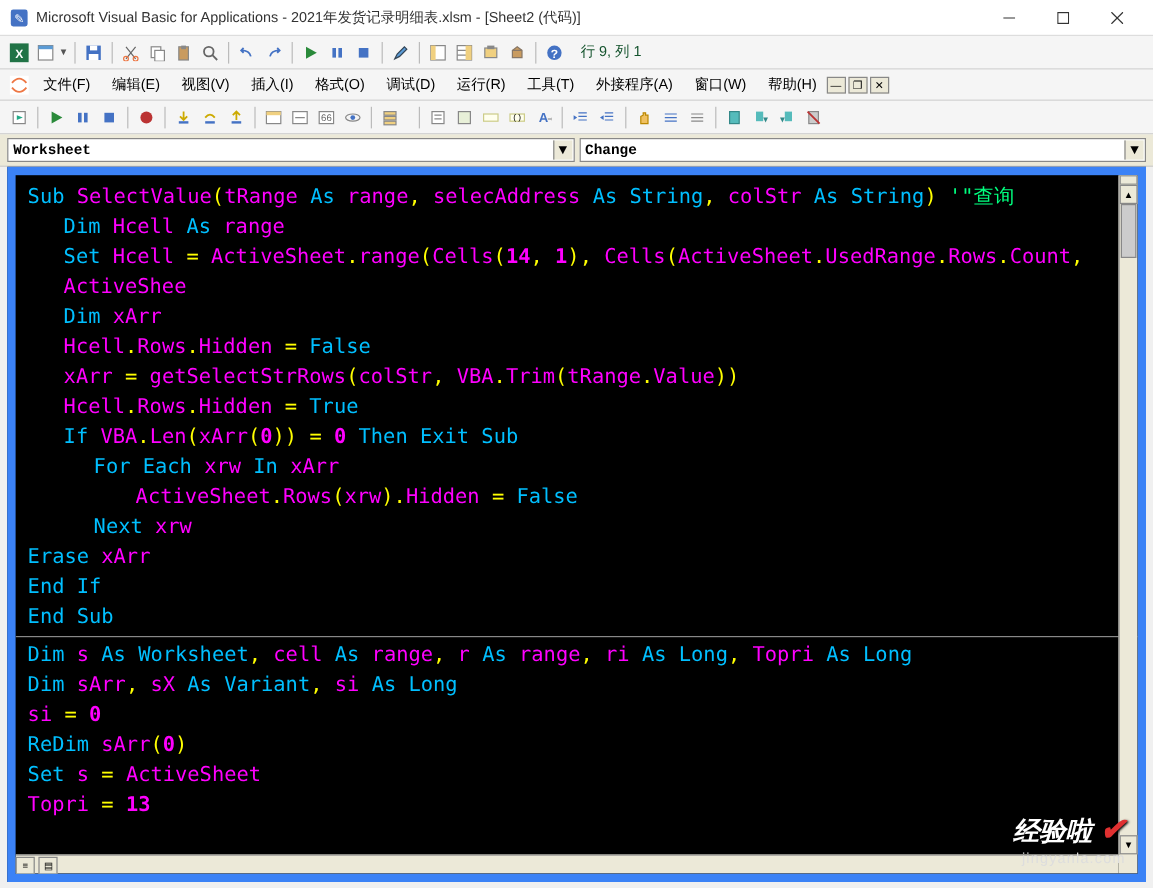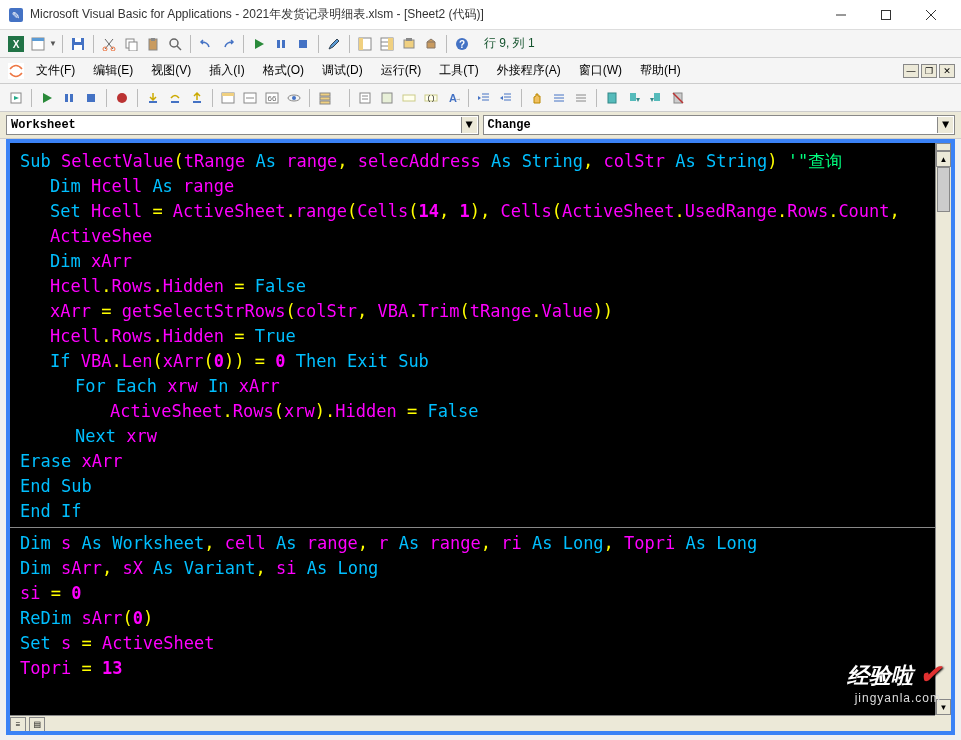--- a/index.html
+++ b/index.html
@@ -6,42 +6,42 @@
 body { font-family:"Microsoft YaHei", "Segoe UI", Tahoma, sans-serif; font-size:12px; background:#f0f0f0; width:961px; height:740px; overflow:hidden; position:relative; }
 .titlebar { height:30px; background:#fff; display:flex; align-items:center; padding:0 8px; border-bottom:1px solid #ddd; }
 .titlebar .icon { width:16px; height:16px; margin-right:6px; }
 .title-text { flex:1; color:#333; }
 .win-controls { display:flex; }
 .win-btn { width:45px; height:30px; display:flex; align-items:center; justify-content:center; cursor:pointer; color:#333; }
 .toolbar { display:flex; align-items:center; padding:2px 6px; background:#f5f5f5; border-bottom:1px solid #ccc; height:28px; gap:2px; }
 .tool-btn { width:20px; height:20px; display:flex; align-items:center; justify-content:center; cursor:pointer; border:1px solid transparent; }
 .tool-sep { width:1px; height:18px; background:#bbb; margin:0 3px; }
 .tool-drop { font-size:8px; color:#555; margin-left:-1px; }
-.menubar { display:flex; align-items:center; padding:2px 6px; background:#f5f5f5; border-bottom:1px solid #ccc; height:26px; justify-content:space-between; }
+.menubar { display:flex; align-items:center; padding:2px 6px; background:#f5f5f5; border-bottom:1px solid #ccc; height:26px; }
 .menu-left { display:flex; align-items:center; gap:2px; }
 .menu-item { padding:4px 8px; cursor:pointer; }
 .status-txt { color:#14532d; margin-left:10px; }
 .dropdown-row { display:flex; padding:3px 6px; background:#ece9d8; border-bottom:1px solid #ccc; gap:4px; }
 .combo { flex:1; height:20px; background:#fff; border:1px solid #888; display:flex; align-items:center; padding:0 4px; font-family:"Courier New", monospace; font-weight:bold; font-size:12px; position:relative; }
 .combo-arrow { position:absolute; right:1px; top:1px; bottom:1px; width:16px; background:#ece9d8; border-left:1px solid #888; display:flex; align-items:center; justify-content:center; }
-.code-area { position:relative; margin:0 6px; border:4px solid #3b82f6; background:#000; height:596px; overflow:hidden; }
+.code-area { position:relative; margin:0 6px; border:7px solid #3b82f6; background:#000; height:596px; overflow:hidden; }
 .code-content { padding:6px 10px; font-family:Consolas,"Microsoft YaHei Mono",monospace; font-size:17px; line-height:25px; color:#fff; }
 .scrollbar-v { position:absolute; right:0; top:0; bottom:16px; width:16px; background:#ece9d8; border-left:1px solid #888; }
 .scroll-btn { height:16px; background:#ece9d8; border:1px solid #888; display:flex; align-items:center; justify-content:center; font-size:8px; }
 .scroll-thumb { position:absolute; top:16px; left:1px; right:1px; height:45px; background:#ccc; border:1px solid #888; }
 .scrollbar-h { position:absolute; left:0; right:16px; bottom:0; height:16px; background:#ece9d8; border-top:1px solid #888; }
 .scroll-corner { position:absolute; right:0; bottom:0; width:16px; height:16px; background:#ece9d8; }
 .split-btn { height:8px; background:#ece9d8; border:1px solid #888; }
 .divider-line { border-top:1px solid #888; margin:3px -10px; }
 .kw { color:#00bfff; } 
 .id { color:#ff00ff; } 
 .op { color:#ffff00; }
 .cmt { color:#00ff7f; }
 .num { color:#ff00ff;font-weight:bold; }
-.watermark { position:absolute; right:10px; bottom:26px; text-align:right; color:#fff; font-style:italic; }
+.watermark { position:absolute; right:10px; bottom:6px; text-align:right; color:#fff; font-style:italic; }
 .watermark .wm1 { font-size:22px; font-weight:bold; text-shadow:1px 1px 2px #000; }
 .watermark .check { color:#e03030; font-size:26px; font-weight:bold; }
 .watermark .wm2 { font-size:12px; color:#ddd; font-style:normal; letter-spacing:1px; }
 .mdi-controls { display:flex; gap:2px; }
 .mdi-btn { width:16px; height:14px; border:1px solid #888; background:#ece9d8; display:flex; align-items:center; justify-content:center; font-size:9px; cursor:pointer; }
 svg { display:block; }
 </style>
 </head>
 <body>
 
@@ -413,22 +413,22 @@
 <div style="padding-left:30px"><span class="kw">Set </span><span class="id">Hcell </span><span class="op">= </span><span class="id">ActiveSheet</span><span class="op">.</span><span class="id">range</span><span class="op">(</span><span class="id">Cells</span><span class="op">(</span><span class="num">14</span><span class="op">, </span><span class="num">1</span><span class="op">), </span><span class="id">Cells</span><span class="op">(</span><span class="id">ActiveSheet</span><span class="op">.</span><span class="id">UsedRange</span><span class="op">.</span><span class="id">Rows</span><span class="op">.</span><span class="id">Count</span><span class="op">, </span><span class="id">ActiveShee</span></div>
 <div style="padding-left:30px"><span class="kw">Dim </span><span class="id">xArr</span></div>
 <div style="padding-left:30px"><span class="id">Hcell</span><span class="op">.</span><span class="id">Rows</span><span class="op">.</span><span class="id">Hidden </span><span class="op">= </span><span class="kw">False</span></div>
 <div style="padding-left:30px"><span class="id">xArr </span><span class="op">= </span><span class="id">getSelectStrRows</span><span class="op">(</span><span class="id">colStr</span><span class="op">, </span><span class="id">VBA</span><span class="op">.</span><span class="id">Trim</span><span class="op">(</span><span class="id">tRange</span><span class="op">.</span><span class="id">Value</span><span class="op">))</span></div>
 <div style="padding-left:30px"><span class="id">Hcell</span><span class="op">.</span><span class="id">Rows</span><span class="op">.</span><span class="id">Hidden </span><span class="op">= </span><span class="kw">True</span></div>
 <div style="padding-left:30px"><span class="kw"> If </span><span class="id">VBA</span><span class="op">.</span><span class="id">Len</span><span class="op">(</span><span class="id">xArr</span><span class="op">(</span><span class="num">0</span><span class="op">)) </span><span class="op">= </span><span class="num">0 </span><span class="kw">Then Exit Sub</span></div>
 <div style="padding-left:55px"><span class="kw">For Each </span><span class="id">xrw </span><span class="kw">In </span><span class="id">xArr</span></div>
 <div style="padding-left:90px"><span class="id">ActiveSheet</span><span class="op">.</span><span class="id">Rows</span><span class="op">(</span><span class="id">xrw</span><span class="op">).</span><span class="id">Hidden </span><span class="op">= </span><span class="kw">False</span></div>
 <div style="padding-left:55px"><span class="kw">Next </span><span class="id">xrw</span></div>
 <div><span class="kw">Erase </span><span class="id">xArr</span></div>
+<div><span class="kw">End If</span></div>
 <div><span class="kw">End Sub</span></div>
-<div><span class="kw">End If</span></div>
 <div class="divider-line"></div>
 <div><span class="kw">Dim </span><span class="id">s </span><span class="kw">As </span><span class="kw">Worksheet</span><span class="op">, </span><span class="id">cell </span><span class="kw">As </span><span class="id">range</span><span class="op">, </span><span class="id">r </span><span class="kw">As </span><span class="id">range</span><span class="op">, </span><span class="id">ri </span><span class="kw">As </span><span class="kw">Long</span><span class="op">, </span><span class="id">Topri </span><span class="kw">As </span><span class="kw">Long</span></div>
 <div><span class="kw">Dim </span><span class="id">sArr</span><span class="op">, </span><span class="id">sX </span><span class="kw">As </span><span class="kw">Variant</span><span class="op">, </span><span class="id">si </span><span class="kw">As </span><span class="kw">Long</span></div>
 <div><span class="id">si </span><span class="op">= </span><span class="num">0</span></div>
 <div><span class="kw">ReDim </span><span class="id">sArr</span><span class="op">(</span><span class="num">0</span><span class="op">)</span></div>
 <div><span class="kw">Set </span><span class="id">s </span><span class="op">= </span><span class="id">ActiveSheet</span></div>
 <div><span class="id">Topri </span><span class="op">= </span><span class="num">13</span></div>
   </div>
 
   <div class="scrollbar-v">

